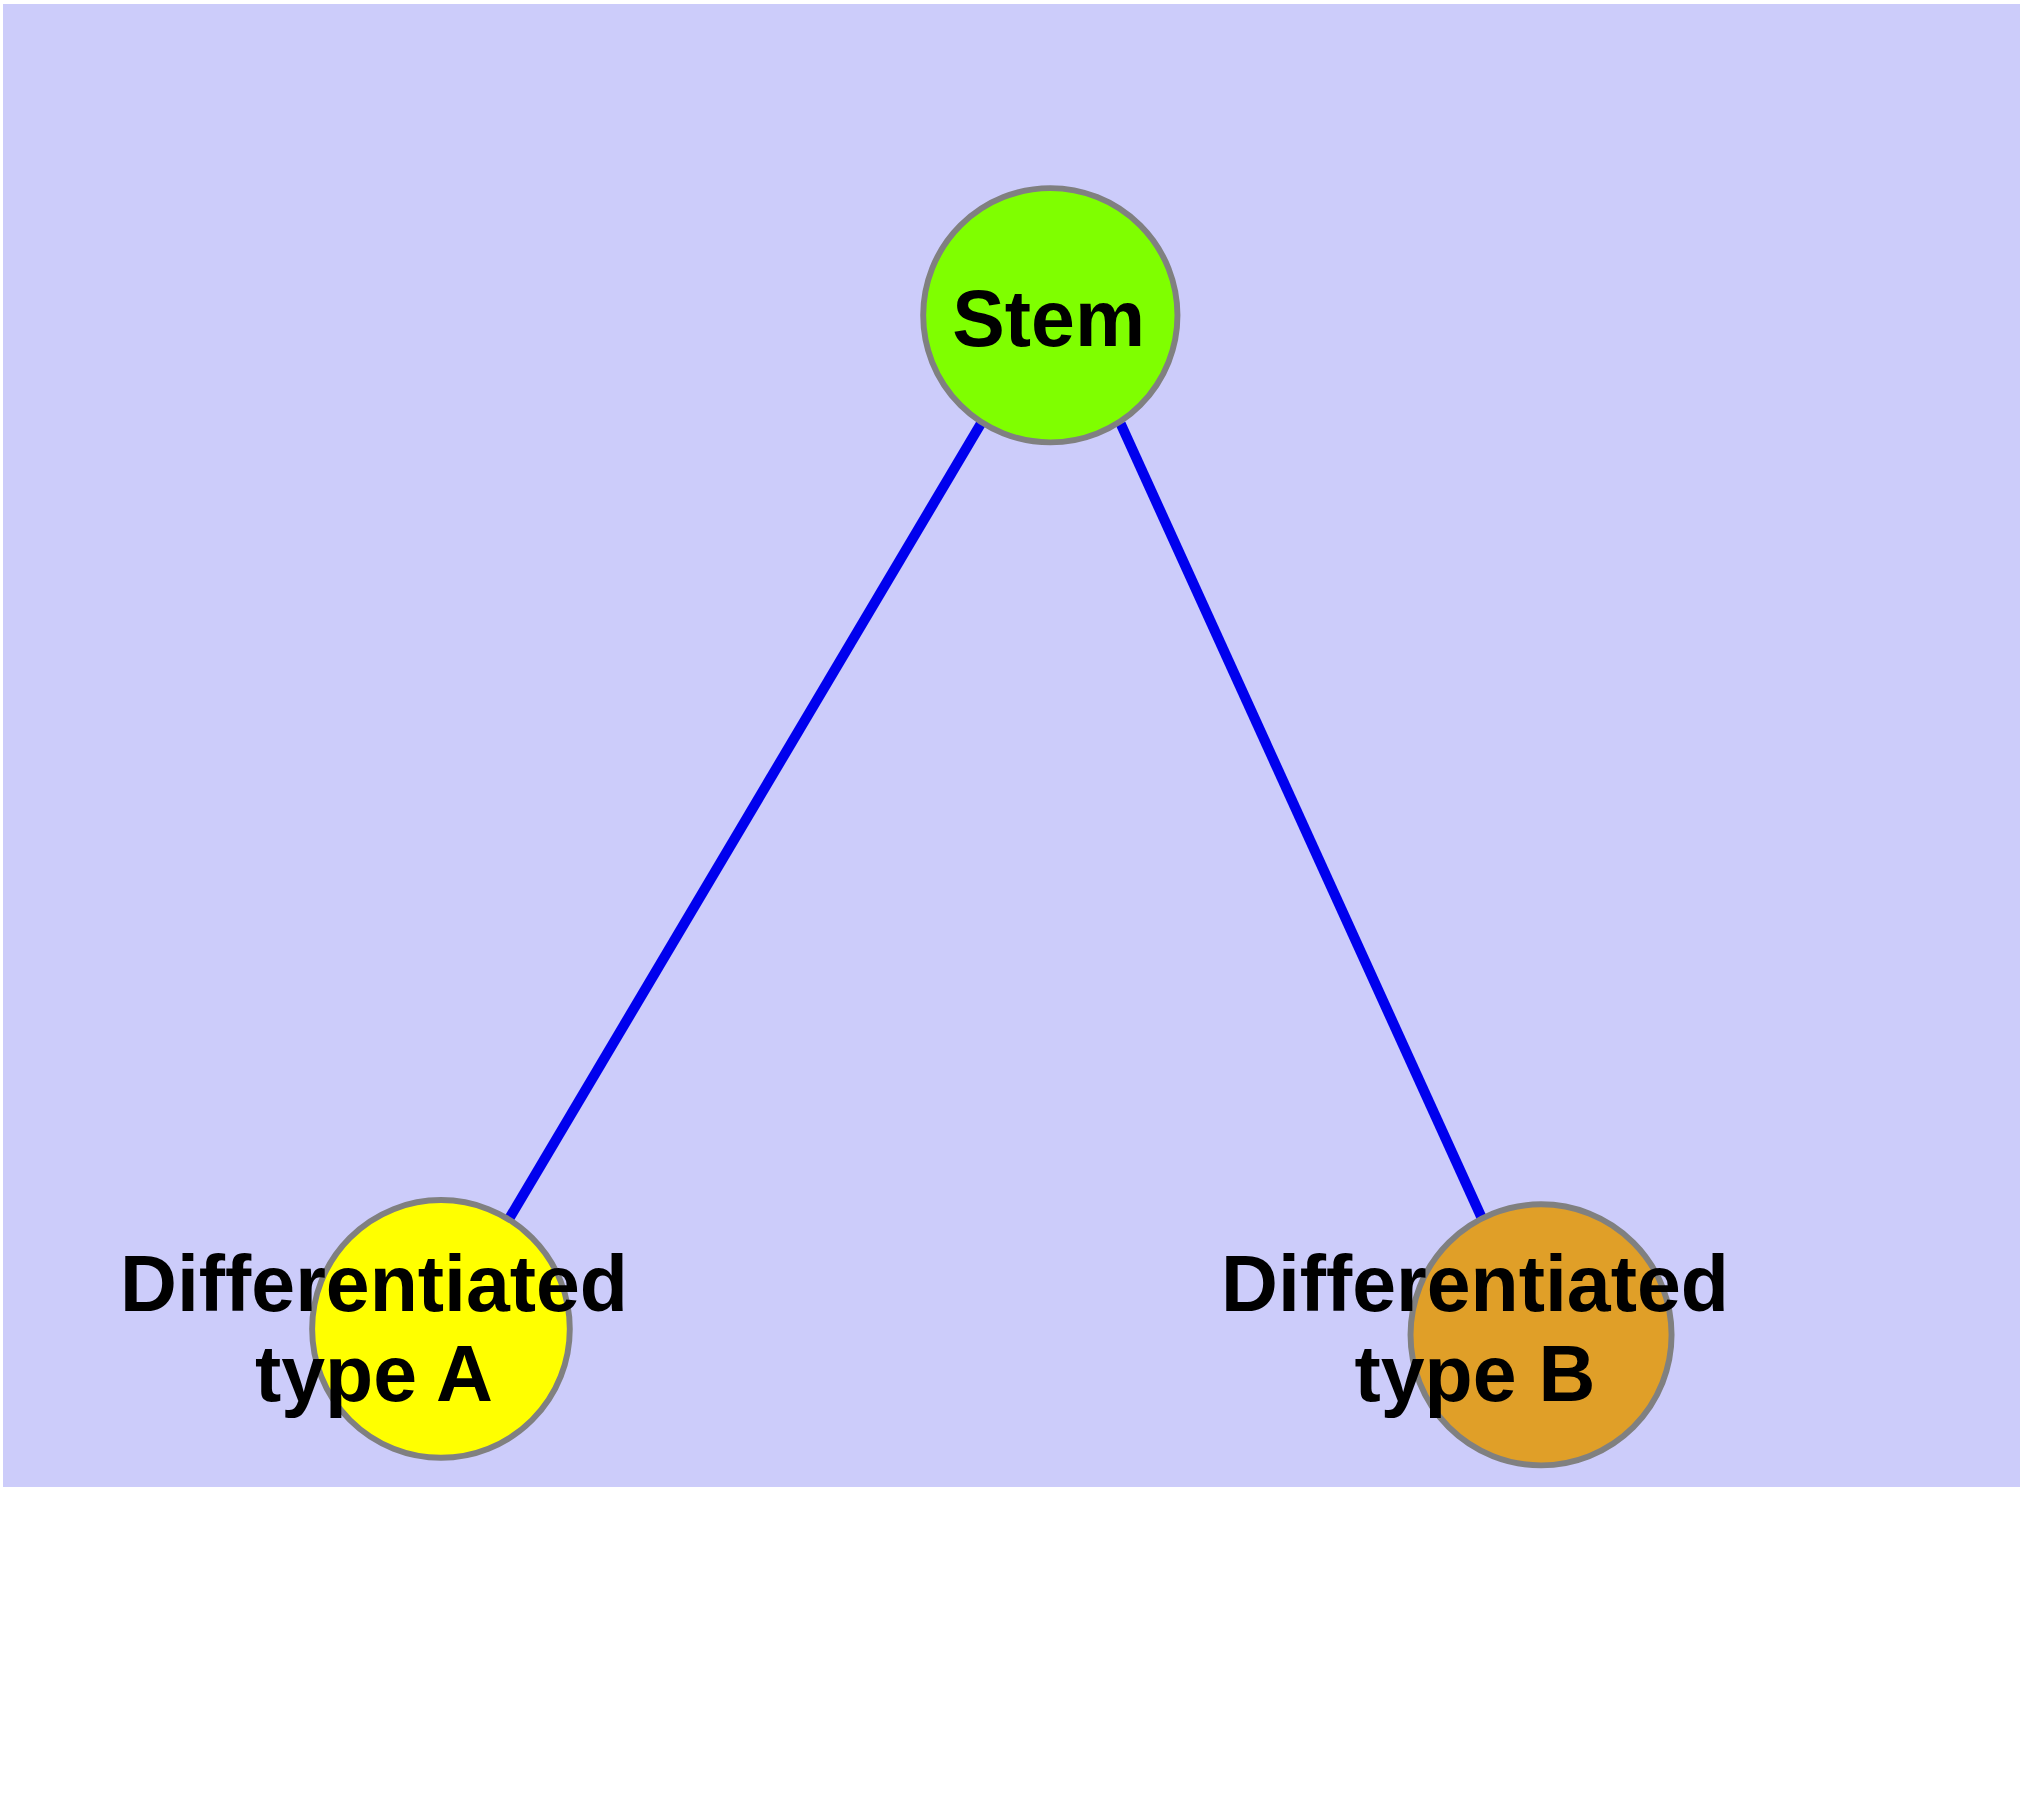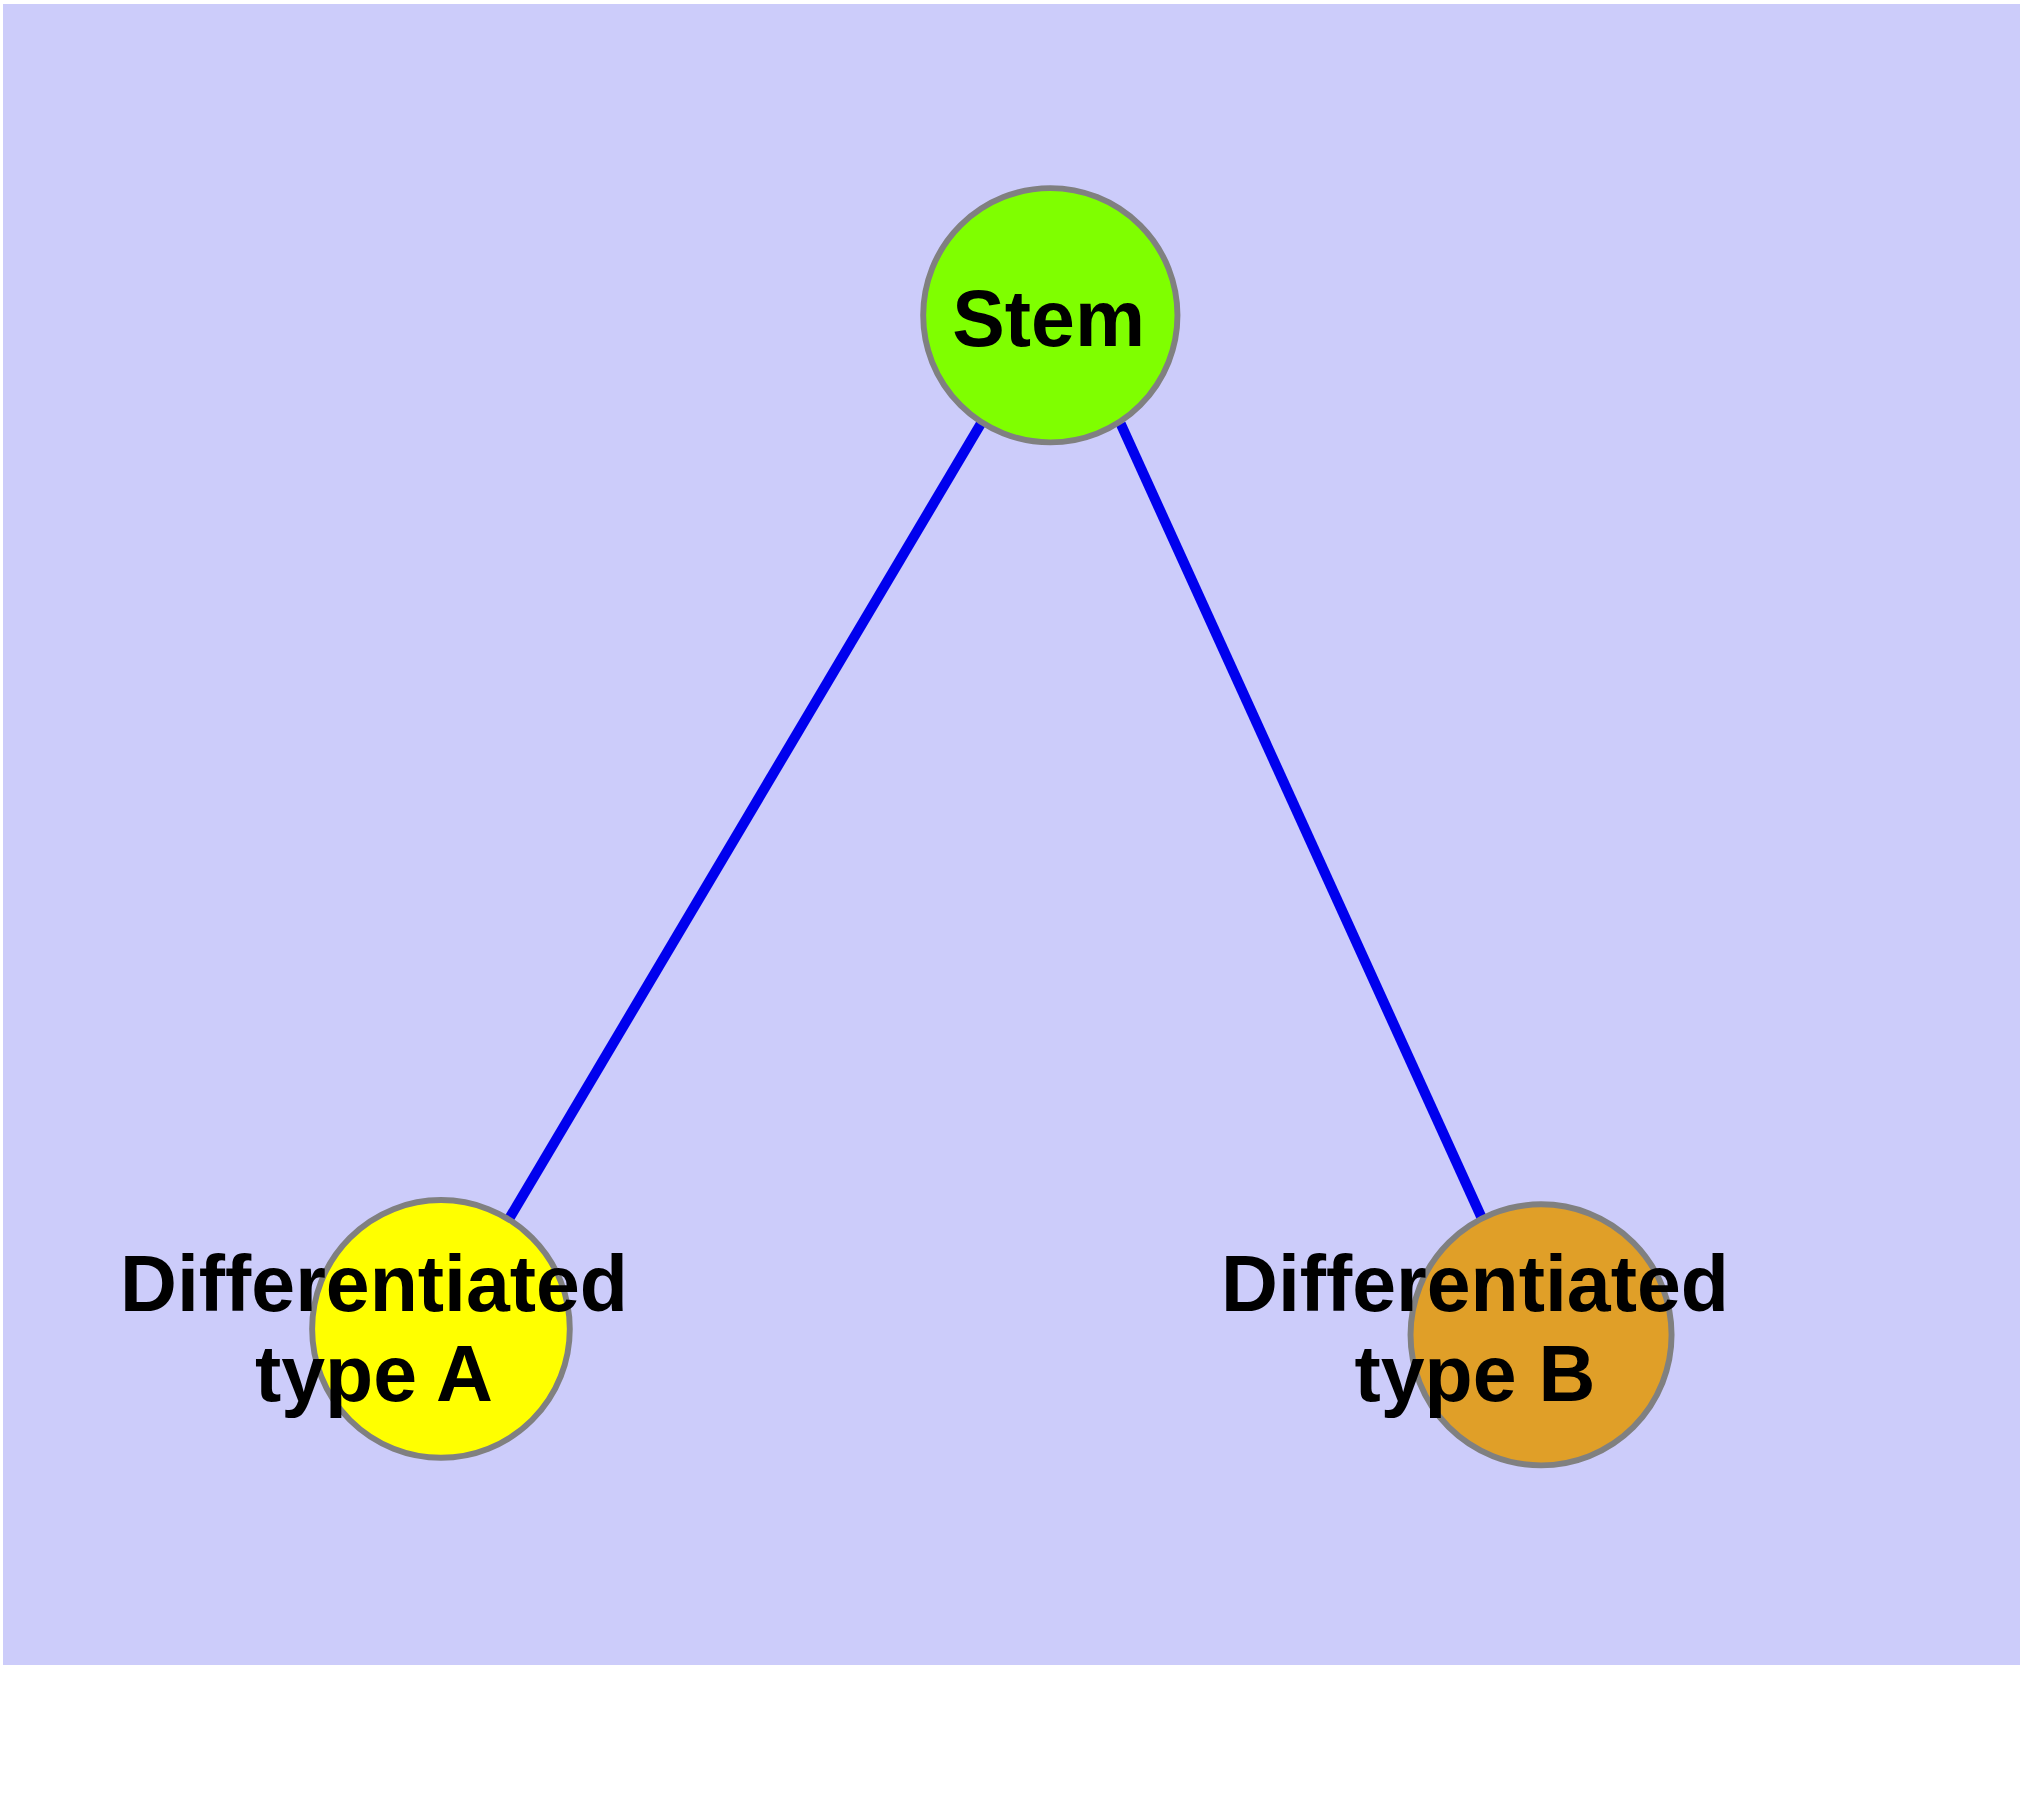--- a/index.html
+++ b/index.html
@@ -3,21 +3,21 @@
 <meta charset="utf-8">
 <style>
   html, body {
     margin: 0;
     padding: 0;
     background: #ffffff;
   }
   #canvas {
     position: relative;
     width: 2021px;
-    height: 1665px;
+    height: 1487px;
     background: #ffffff;
     overflow: hidden;
     font-family: "Liberation Sans", "DejaVu Sans", sans-serif;
   }
   #plot-area {
     position: absolute;
     left: 3.4px;
     top: 4.2px;
     width: 2017px;
     height: 1808px;

